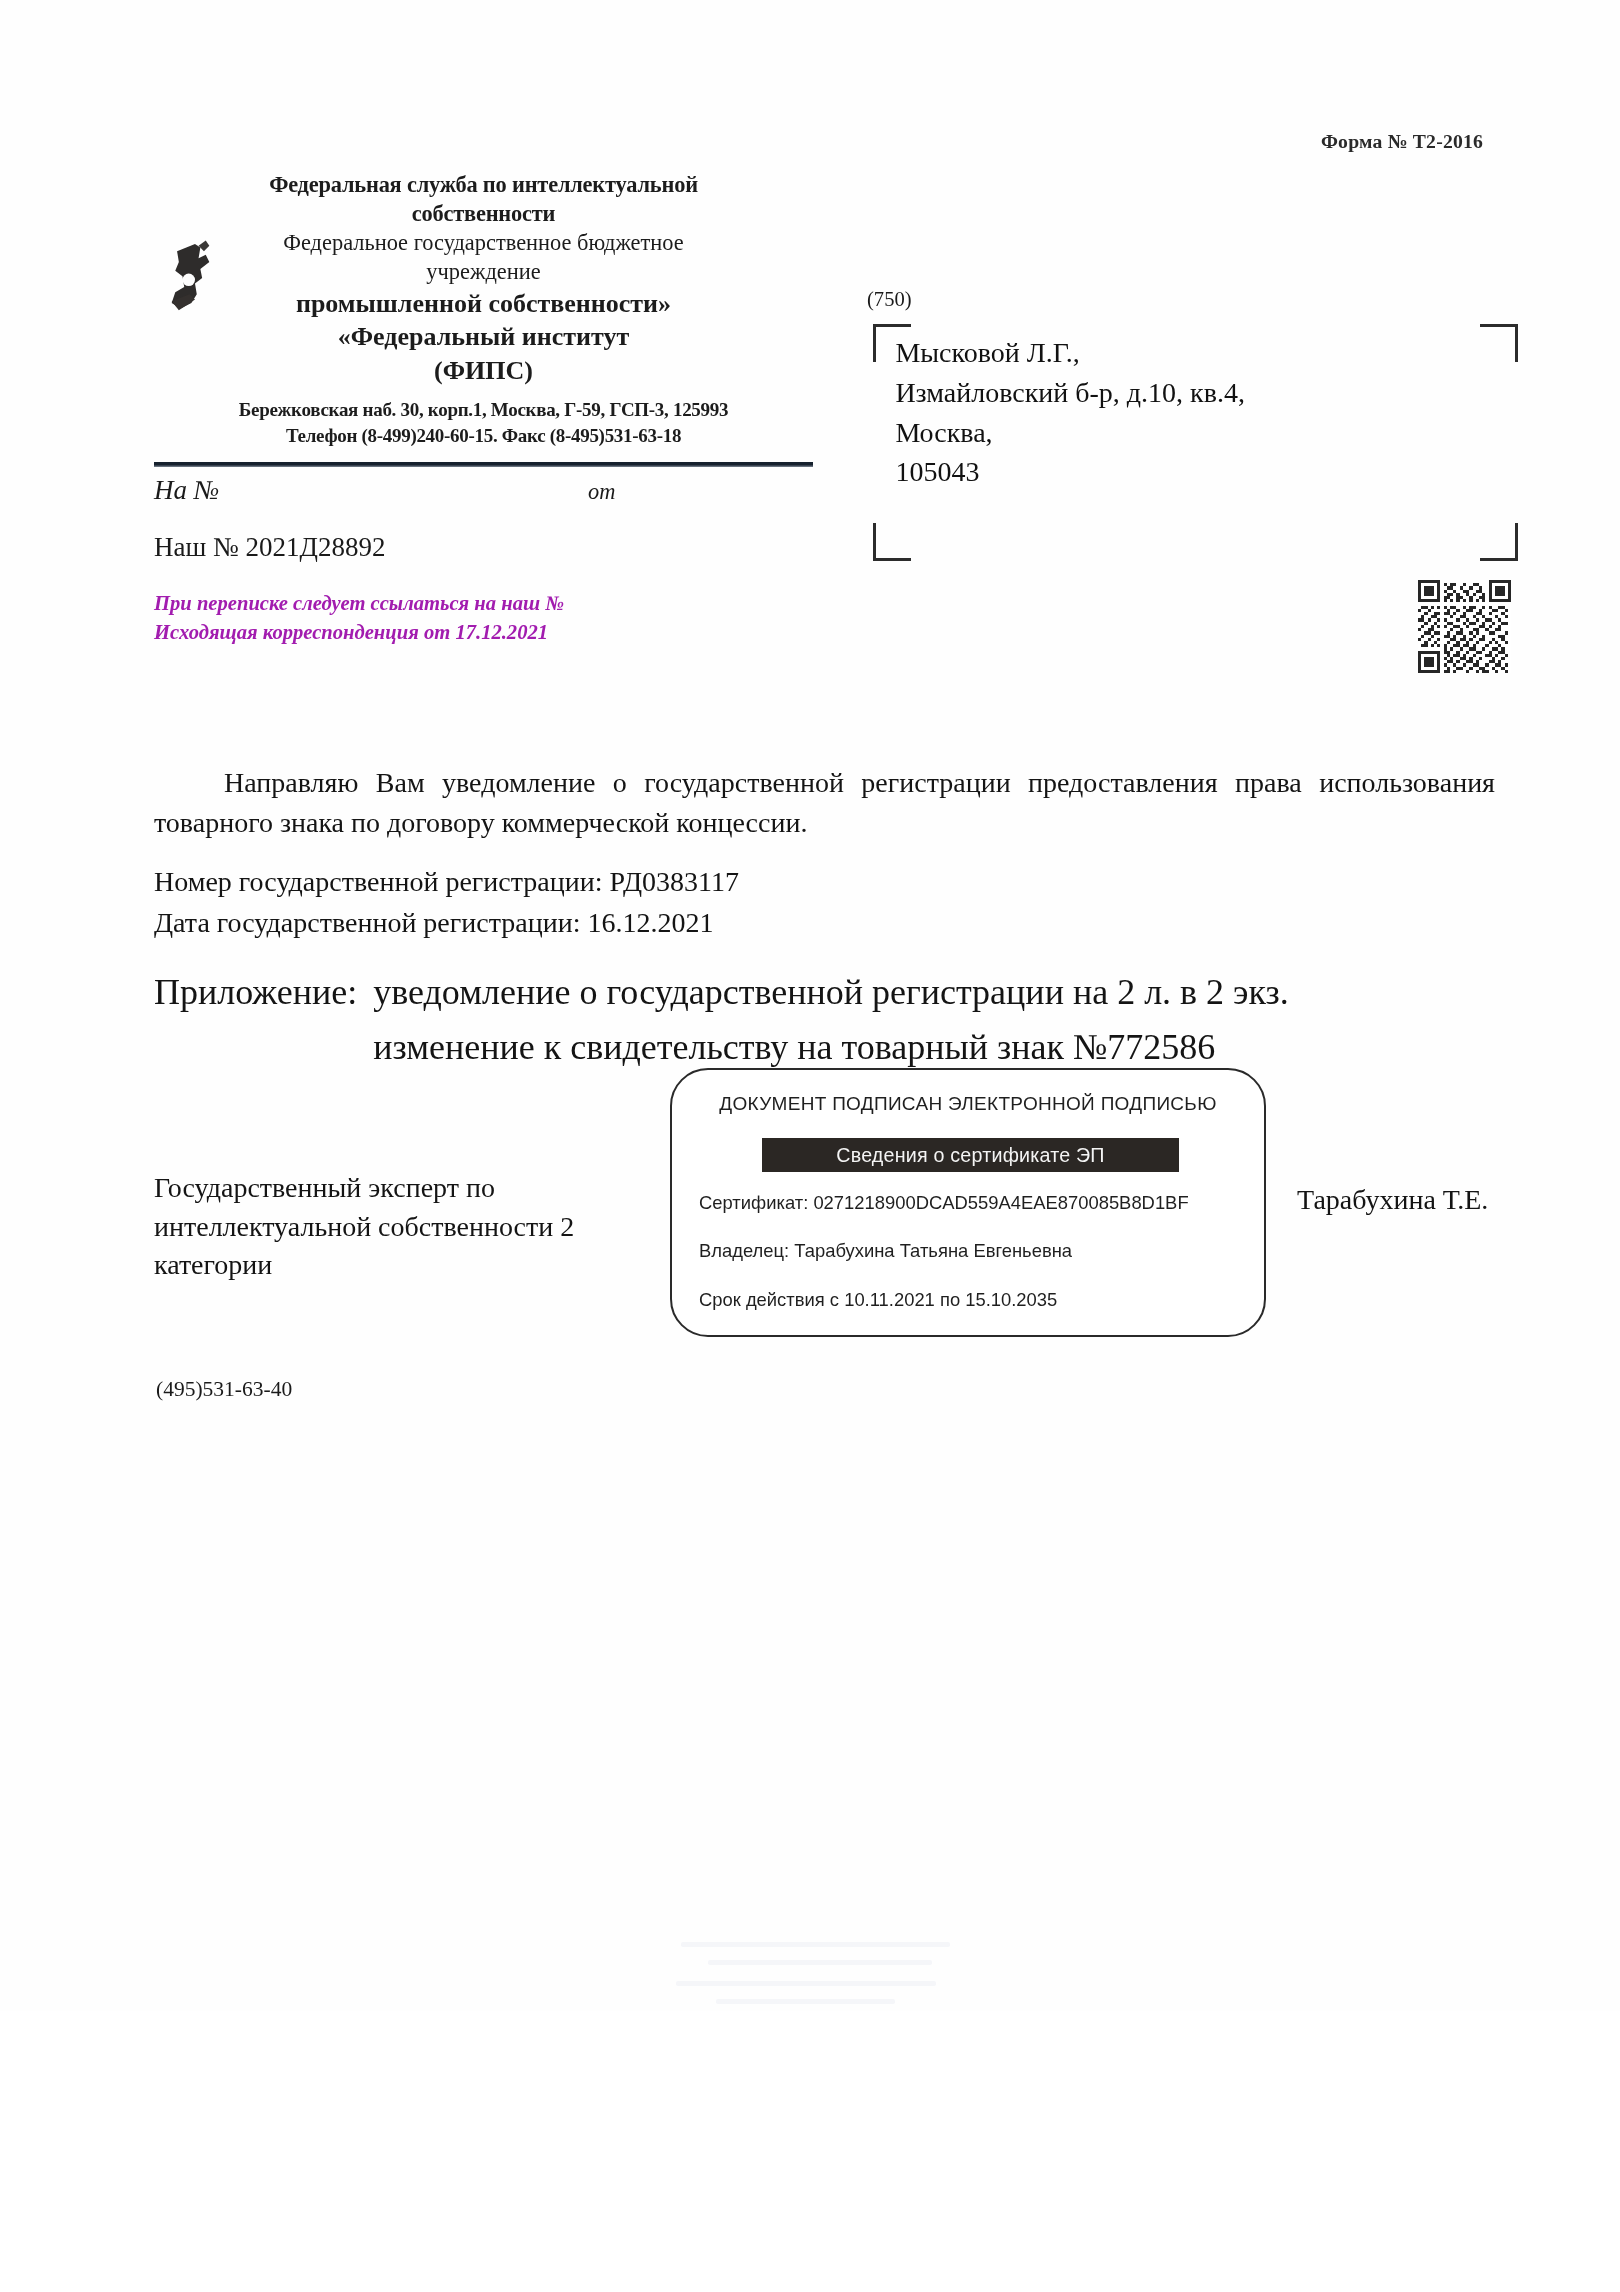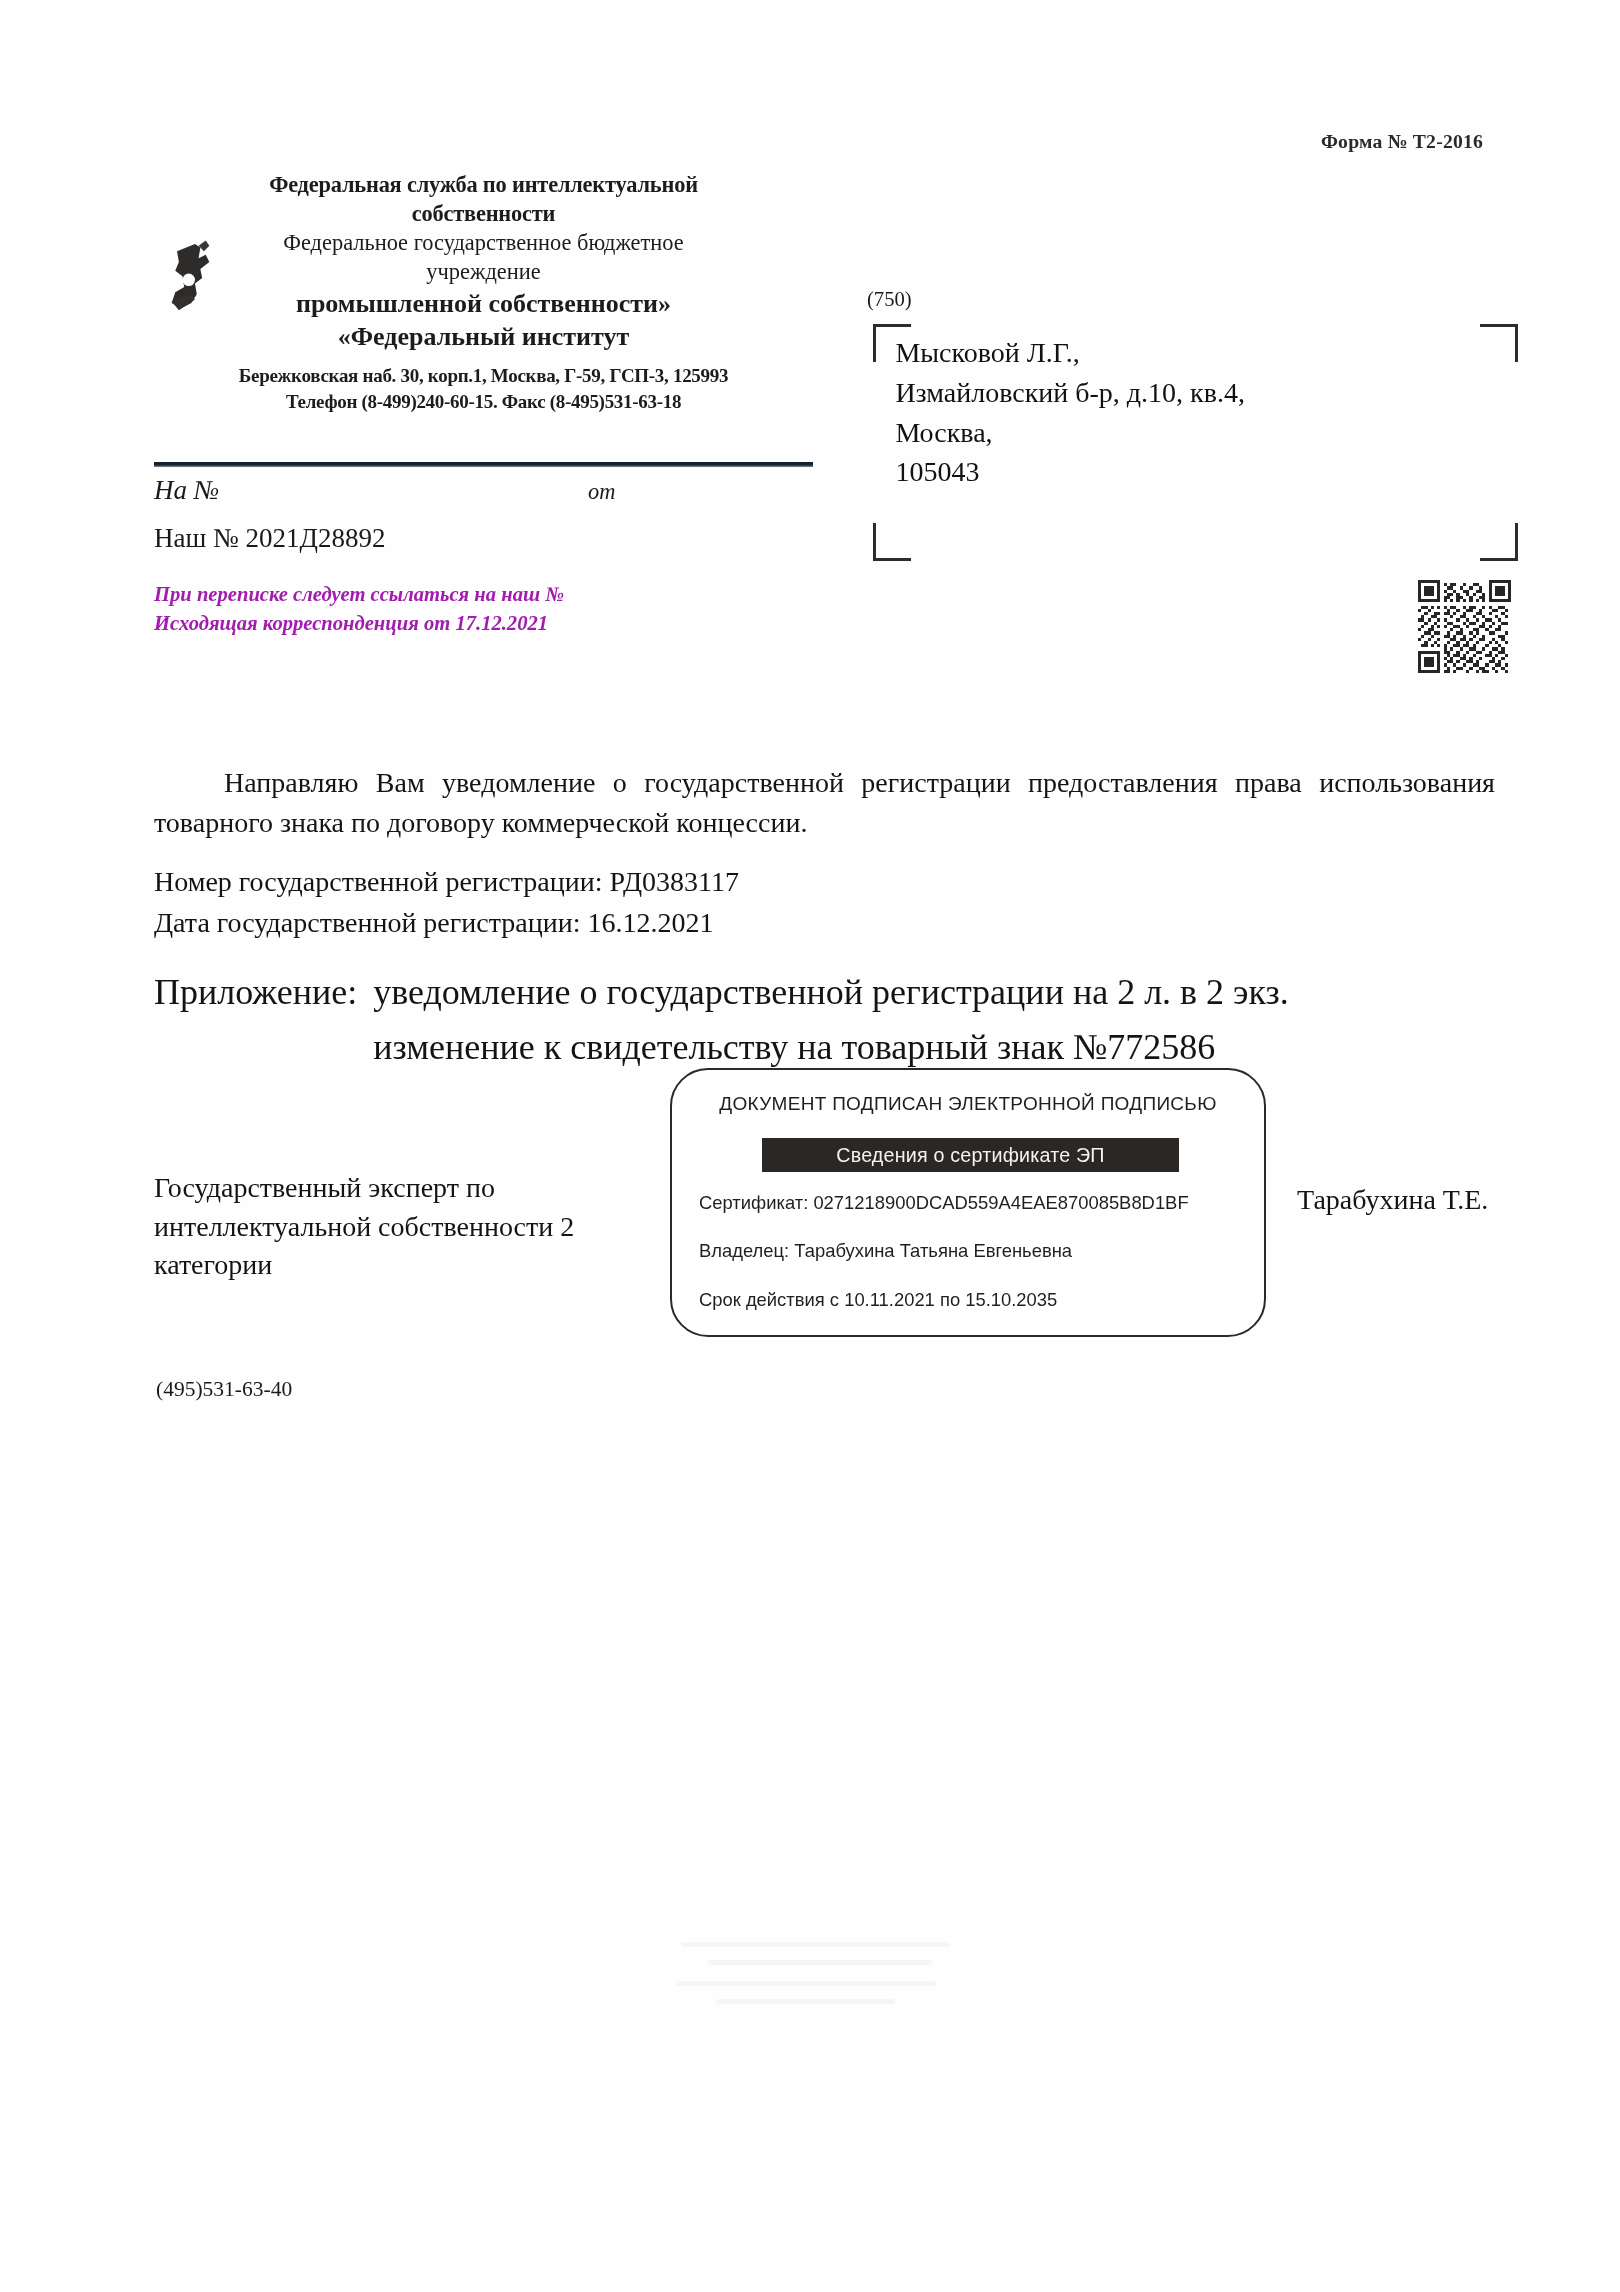--- a/index.html
+++ b/index.html
@@ -76,21 +76,21 @@
   #ref-block { left: 154px; top: 475px; width: 681px; }
   .ref-line-1 {
     position: relative;
     height: 43px;
     font-size: 27px;
     font-style: italic;
   }
   #ref-na { position: absolute; left: 0; top: 0; }
   #ref-ot { position: absolute; left: 434px; top: 3.6px; font-size: 22.4px; }
   #ref-our {
-    margin-top: 5px;
+    margin-top: 14px;
     font-size: 27px;
   }
   #ref-note {
     margin-top: 26px;
     font-size: 20.6px;
     font-style: italic;
     font-weight: bold;
     line-height: 1.42;
     color: #a21caf;
   }
@@ -253,20 +253,21 @@
     </svg>
   </div>
 
   <div class="abs" id="letterhead">
     <div class="lh-strong">Федеральная служба по интеллектуальной</div>
     <div class="lh-strong">собственности</div>
     <div class="lh-reg">Федеральное государственное бюджетное</div>
     <div class="lh-reg">учреждение</div>
     <div class="lh-big">промышленной собственности»</div>
     <div class="lh-big">«Федеральный институт</div>
+    <div class="lh-big">(ФИПС)</div>
     <div id="lh-addr">
       <div class="lh-small">Бережковская наб. 30, корп.1, Москва, Г-59, ГСП-3, 125993</div>
       <div class="lh-small">Телефон (8-499)240-60-15. Факс (8-495)531-63-18</div>
     </div>
   </div>
 
   <div class="abs" id="header-rule"></div>
 
   <div class="abs" id="ref-block">
     <div class="ref-line-1">

